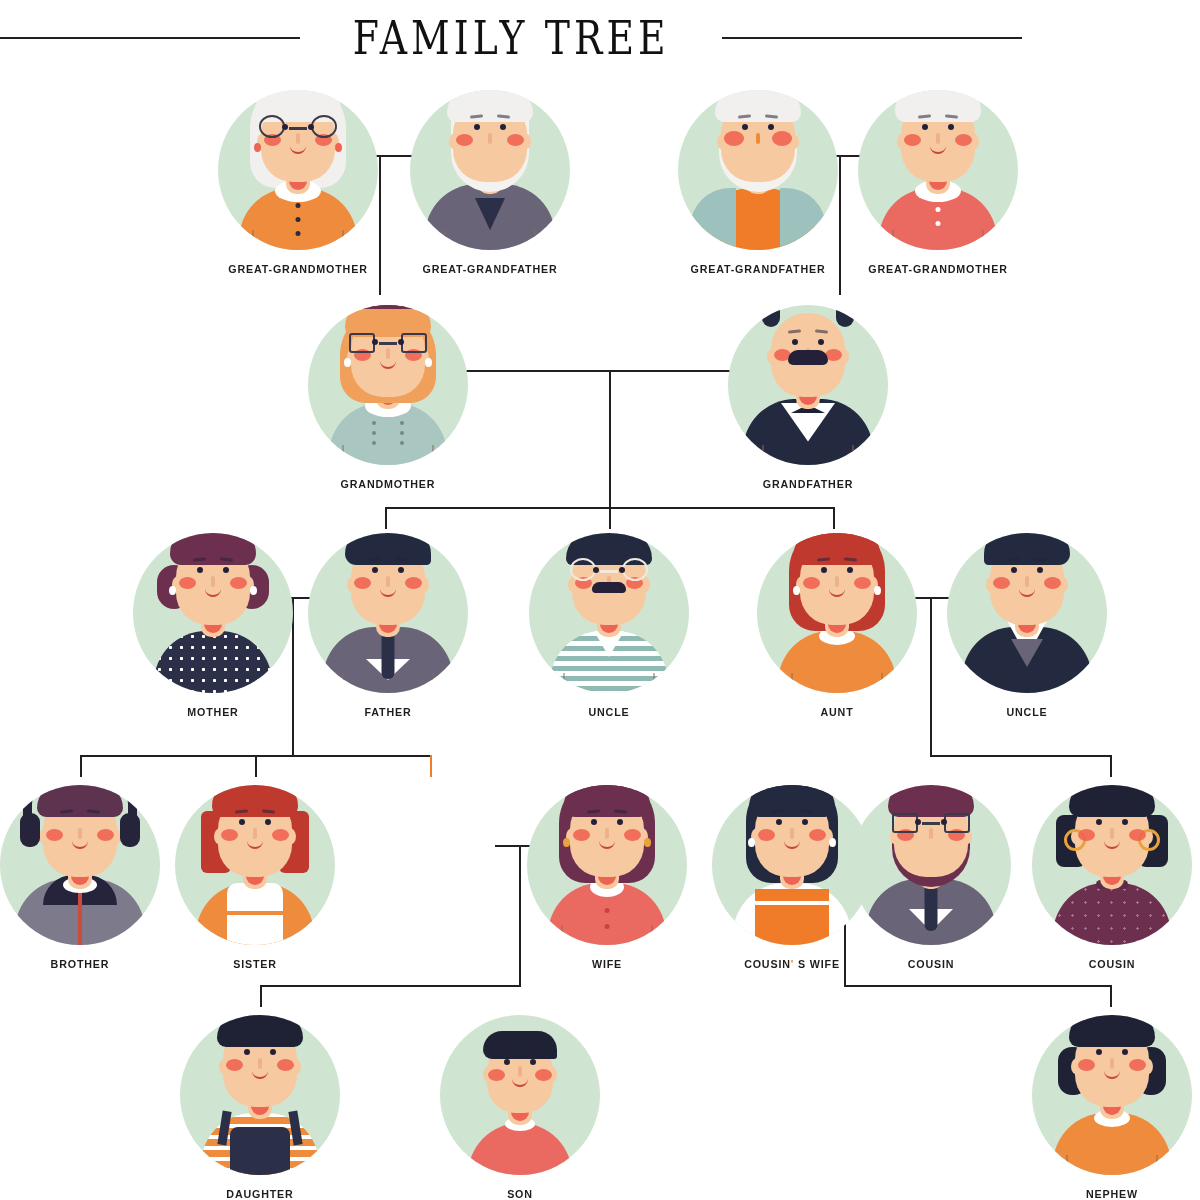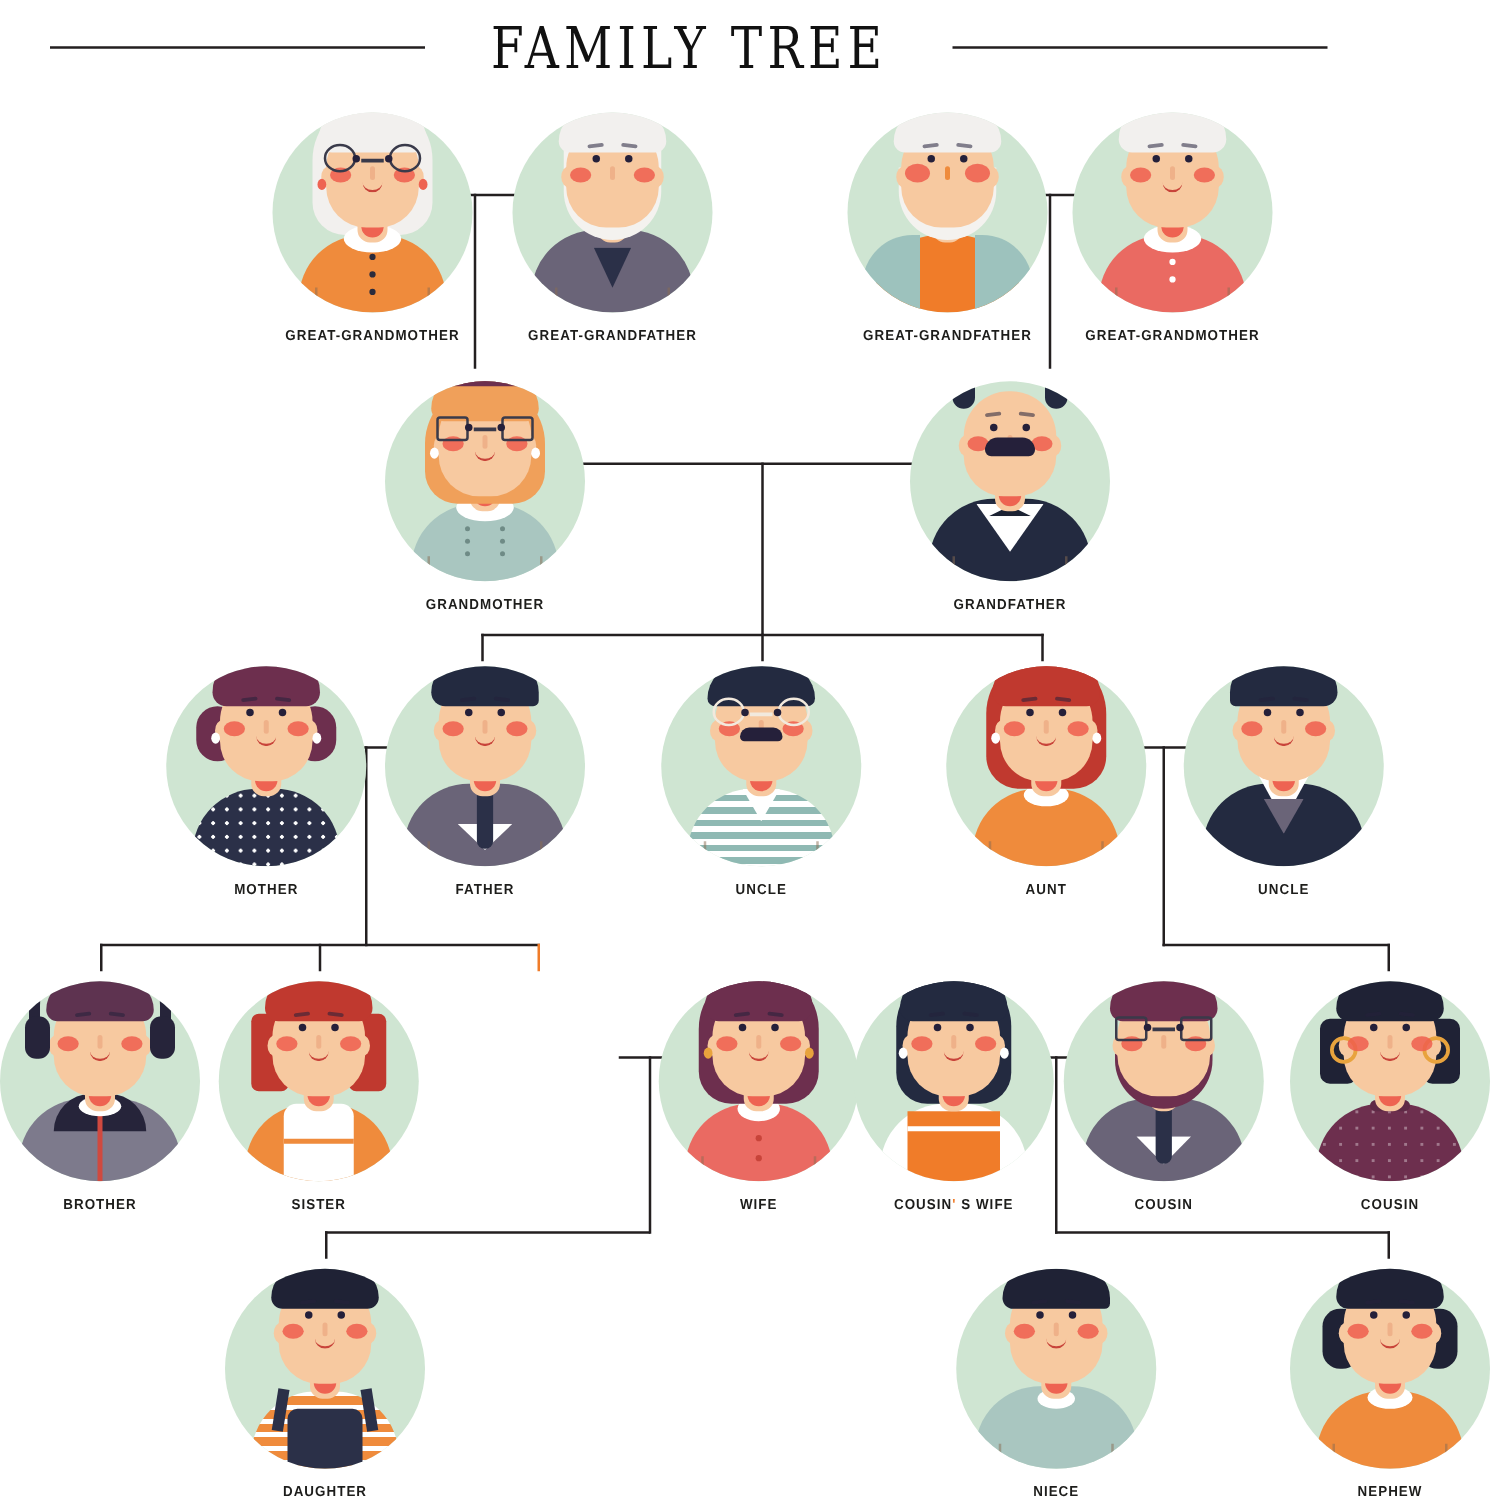--- a/index.html
+++ b/index.html
@@ -9,21 +9,21 @@
     background:#ffffff;
     font-family:"Liberation Sans", sans-serif;
     overflow:hidden;
     position:relative;
   }
   #stage{position:relative;width:1200px;height:1200px;}
 
   
   .title-row{
     position:absolute;left:0;top:8px;width:1102px;height:60px;
-    display:flex;align-items:center;justify-content:center;gap:18px;
+    display:flex;align-items:center;gap:18px;
   }
   .title-rule{height:2px;background:#231f20;}
   .title-rule.left{width:300px;}
   .title-rule.right{width:300px;}
   .title-text{
     font-family:"DejaVu Serif", serif;
     font-size:46px;letter-spacing:5px;color:#111111;
     font-weight:400;white-space:nowrap;line-height:1;
     transform:scaleX(.82);transform-origin:center;
   }
@@ -525,21 +525,21 @@
       <div class="a eye l"></div>
         <div class="a eye r"></div>
       <div class="a nose"></div>
         <div class="a mouth"></div>
       <div class="a earring l" style="background:#e8a33d;"></div>
       <div class="a earring r" style="background:#e8a33d;"></div>
     </div>
     <div class="label">WIFE</div>
   </div>
 
-  <div class="person" style="left:683px;top:785px;">
+  <div class="person" style="left:712px;top:785px;">
     <div class="avatar">
       <div class="a body" style="background:#ffffff;"></div>
       <div class="a pina"></div>
       <div class="a pina-line"></div>
       <div class="a hair-long" style="background:#232a40;width:92px;"></div>
       <div class="a neck"></div>
         <div class="a chin"></div>
       <div class="a face"></div>
       <div class="a ear l"></div>
         <div class="a ear r"></div>
@@ -631,44 +631,42 @@
       <div class="a brow l"></div>
         <div class="a brow r"></div>
       <div class="a eye l"></div>
         <div class="a eye r"></div>
       <div class="a nose"></div>
         <div class="a mouth"></div>
     </div>
     <div class="label">DAUGHTER</div>
   </div>
 
-
-  <div class="person" style="left:765px;top:1015px;">
-    <div class="avatar">
-      <div class="a body wide" style="background:#a9c6c0;"></div>
-      <div class="a armline l"></div>
-        <div class="a armline r"></div>
-      <div class="a collar" style="width:30px;height:16px;"></div>
-      <div class="a neck"></div>
-        <div class="a chin"></div>
-      <div class="a face"></div>
-      <div class="a ear l"></div>
-        <div class="a ear r"></div>
-      <div class="a hair" style="background:#1f2235;height:32px;border-radius:44px 44px 8px 16px;"></div>
-      <div class="a cheek l"></div>
-        <div class="a cheek r"></div>
-      <div class="a brow l"></div>
-        <div class="a brow r"></div>
-      <div class="a eye l"></div>
-        <div class="a eye r"></div>
-      <div class="a nose"></div>
-        <div class="a mouth"></div>
-    </div>
-    <div class="label">NIECE</div>
-  </div>
+  <div class="person" style="left:440px;top:1015px;">
+    <div class="avatar">
+      <div class="a body" style="background:#ea6a62;width:104px;height:52px;"></div>
+      <div class="a collar" style="width:30px;height:14px;bottom:44px;"></div>
+      <div class="a neck" style="bottom:50px;"></div>
+      <div class="a chin" style="bottom:54px;"></div>
+      <div class="a face" style="bottom:62px;width:66px;height:74px;"></div>
+      <div class="a ear l" style="bottom:92px;left:43px;"></div>
+      <div class="a ear r" style="bottom:92px;right:43px;"></div>
+      <div class="a hair" style="background:#1f2235;height:28px;width:74px;bottom:116px;border-radius:38px 38px 6px 18px;"></div>
+      <div class="a cheek l" style="bottom:94px;left:48px;"></div>
+      <div class="a cheek r" style="bottom:94px;right:48px;"></div>
+      <div class="a brow l" style="bottom:122px;"></div>
+      <div class="a brow r" style="bottom:122px;"></div>
+      <div class="a eye l" style="bottom:110px;"></div>
+      <div class="a eye r" style="bottom:110px;"></div>
+      <div class="a nose" style="bottom:98px;"></div>
+      <div class="a mouth" style="bottom:88px;"></div>
+    </div>
+    <div class="label">SON</div>
+  </div>
+
 
   <div class="person" style="left:1032px;top:1015px;">
     <div class="avatar">
       <div class="a body" style="background:#ef8b3c;"></div>
       <div class="a armline l"></div>
         <div class="a armline r"></div>
       <div class="a collar" style="width:36px;height:18px;"></div>
       <div class="a neck"></div>
         <div class="a chin"></div>
       <div class="a" style="bottom:80px;left:26px;width:30px;height:48px;background:#1f2235;border-radius:14px;"></div>

